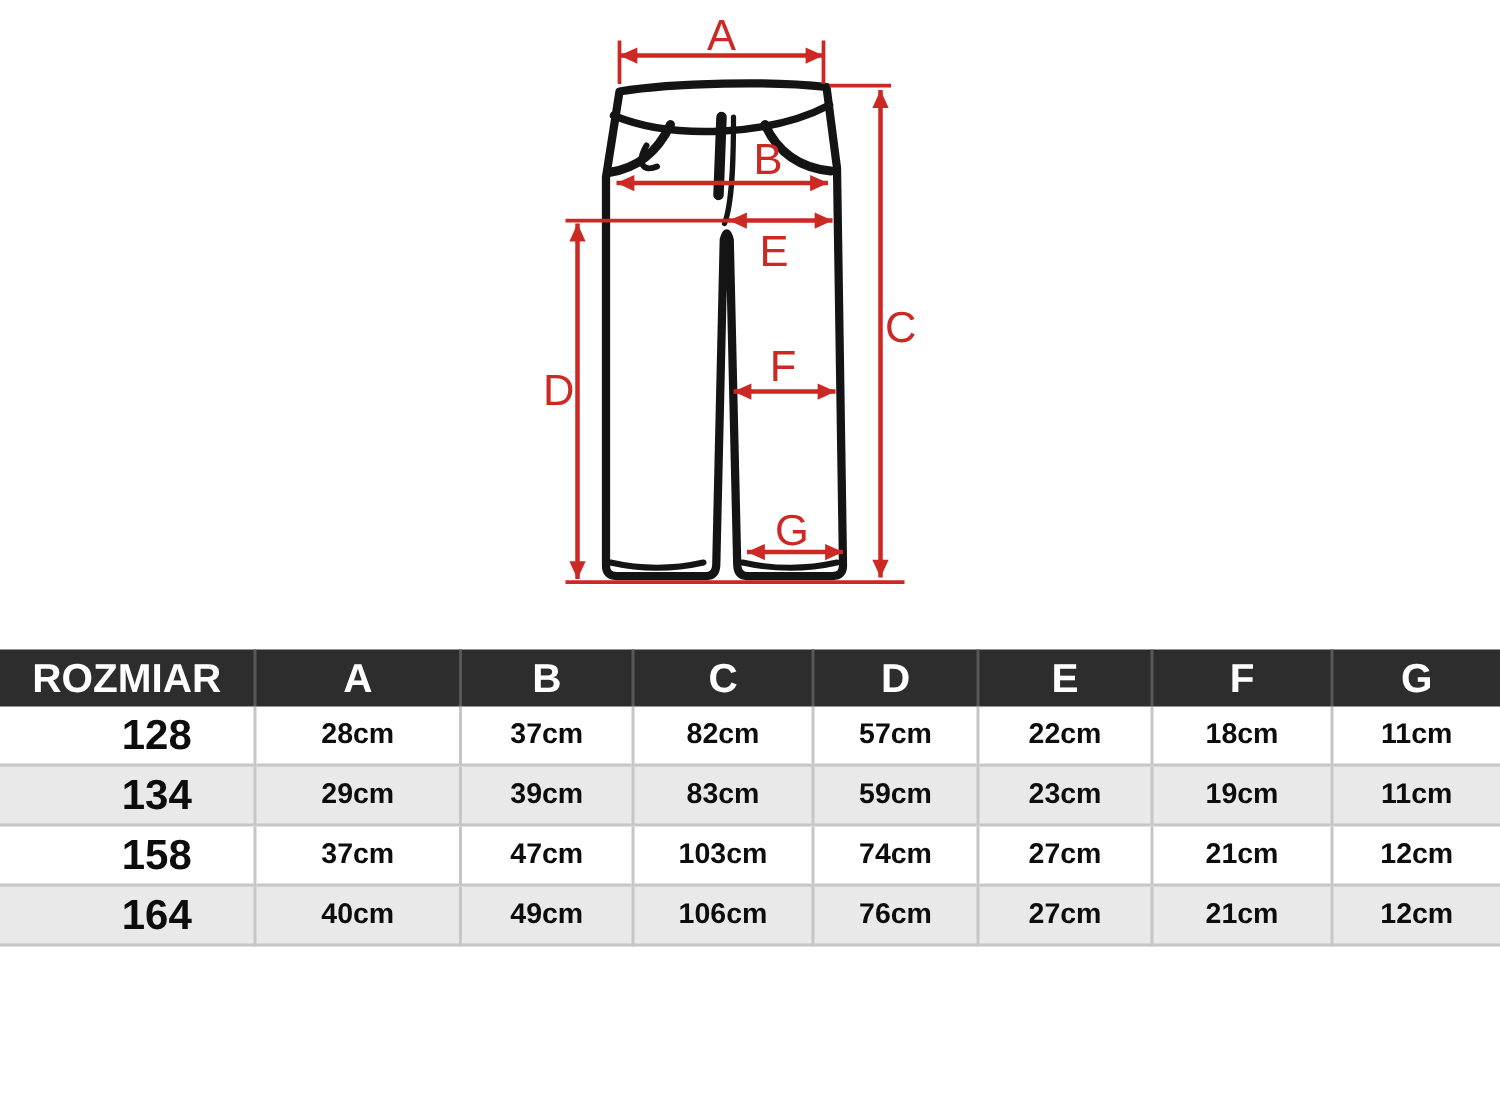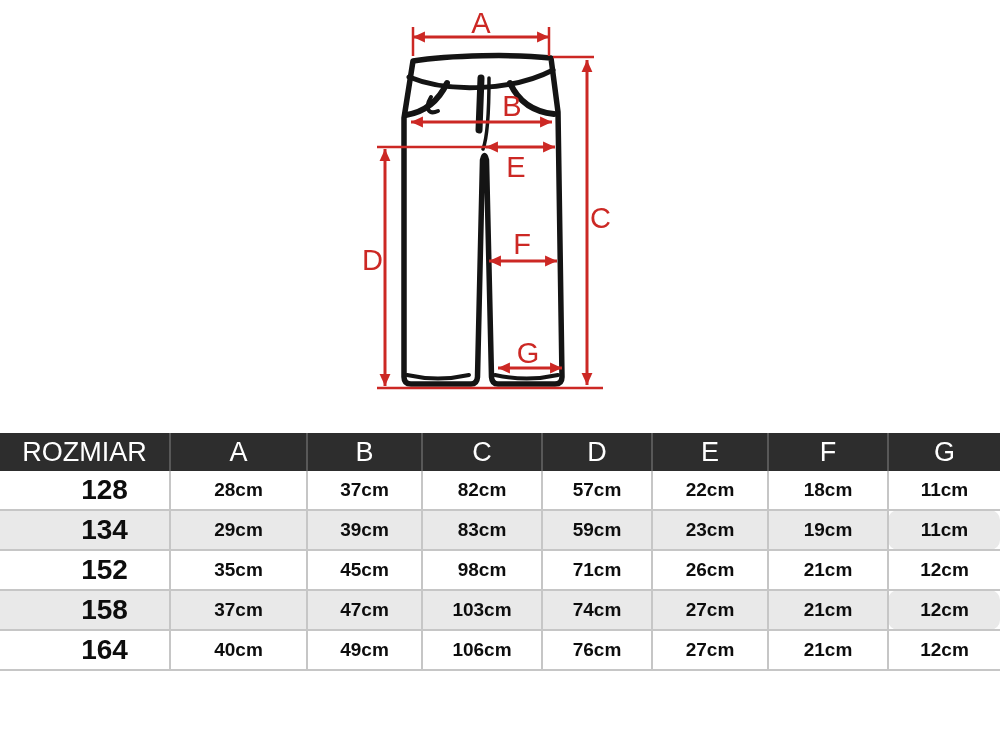--- a/index.html
+++ b/index.html
@@ -22,31 +22,31 @@
   .ink{stroke:var(--ink);fill:none;stroke-linecap:round;}
   .red{stroke:var(--accent-red);stroke-width:3;fill:none;}
   .red-thin{stroke:var(--accent-red);stroke-width:2.5;fill:none;}
   .red-head{fill:var(--accent-red);stroke:none;}
   .red-label{fill:var(--accent-red);font-family:"Liberation Sans",sans-serif;font-size:29px;}
 
   
   table.size{position:absolute;top:433px;left:0;width:1000px;border-collapse:collapse;table-layout:fixed;}
   table.size th{
     background:var(--header-bg);color:var(--header-text);
-    font-size:27px;font-weight:normal;text-align:center;
+    font-size:27px;font-weight:bold;text-align:center;
     height:38px;line-height:38px;padding:0;
     border-right:2px solid var(--header-sep);
   }
   table.size th:last-child{border-right:none;}
   table.size td{
     color:var(--body-text);font-size:19px;font-weight:bold;text-align:center;
     height:38px;line-height:38px;padding:0;
     border-right:2px solid var(--grid-line);
   }
-  table.size td:last-child{border-right:none;border-radius:10px;}
+  table.size td:last-child{border-right:none;}
   table.size tbody tr + tr td{border-top:2px solid var(--grid-line);}
   table.size tbody tr:last-child td{border-bottom:2px solid var(--grid-line);}
   table.size tbody tr:nth-child(even){background:var(--row-alt-bg);}
   table.size td.size-col{font-size:28px;padding-left:40px;}
 </style>
 </head>
 <body>
 
 <div class="stage">
 
@@ -154,30 +154,20 @@
           <td class="size-col">134</td>
           <td>29cm</td>
           <td>39cm</td>
           <td>83cm</td>
           <td>59cm</td>
           <td>23cm</td>
           <td>19cm</td>
           <td>11cm</td>
         </tr>
         <tr>
-          <td class="size-col">152</td>
-          <td>35cm</td>
-          <td>45cm</td>
-          <td>98cm</td>
-          <td>71cm</td>
-          <td>26cm</td>
-          <td>21cm</td>
-          <td>12cm</td>
-        </tr>
-        <tr>
           <td class="size-col">158</td>
           <td>37cm</td>
           <td>47cm</td>
           <td>103cm</td>
           <td>74cm</td>
           <td>27cm</td>
           <td>21cm</td>
           <td>12cm</td>
         </tr>
         <tr>

